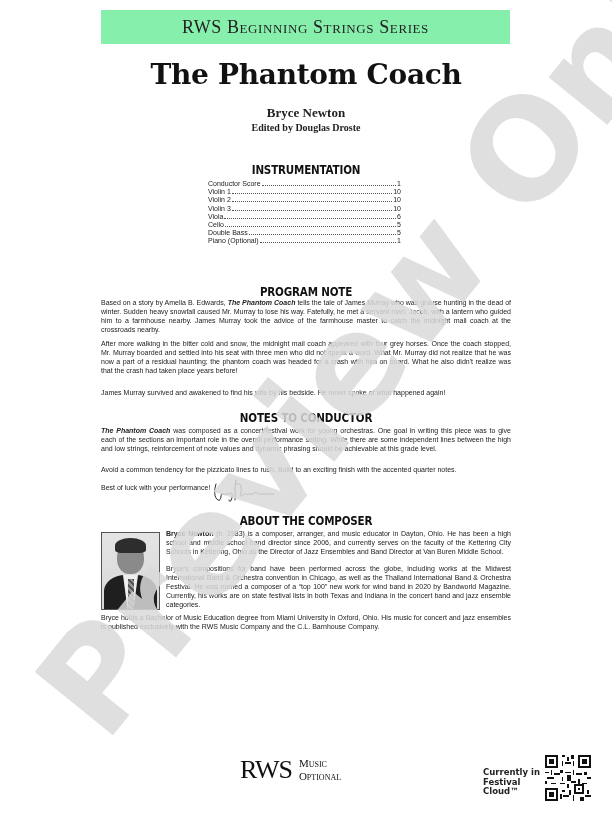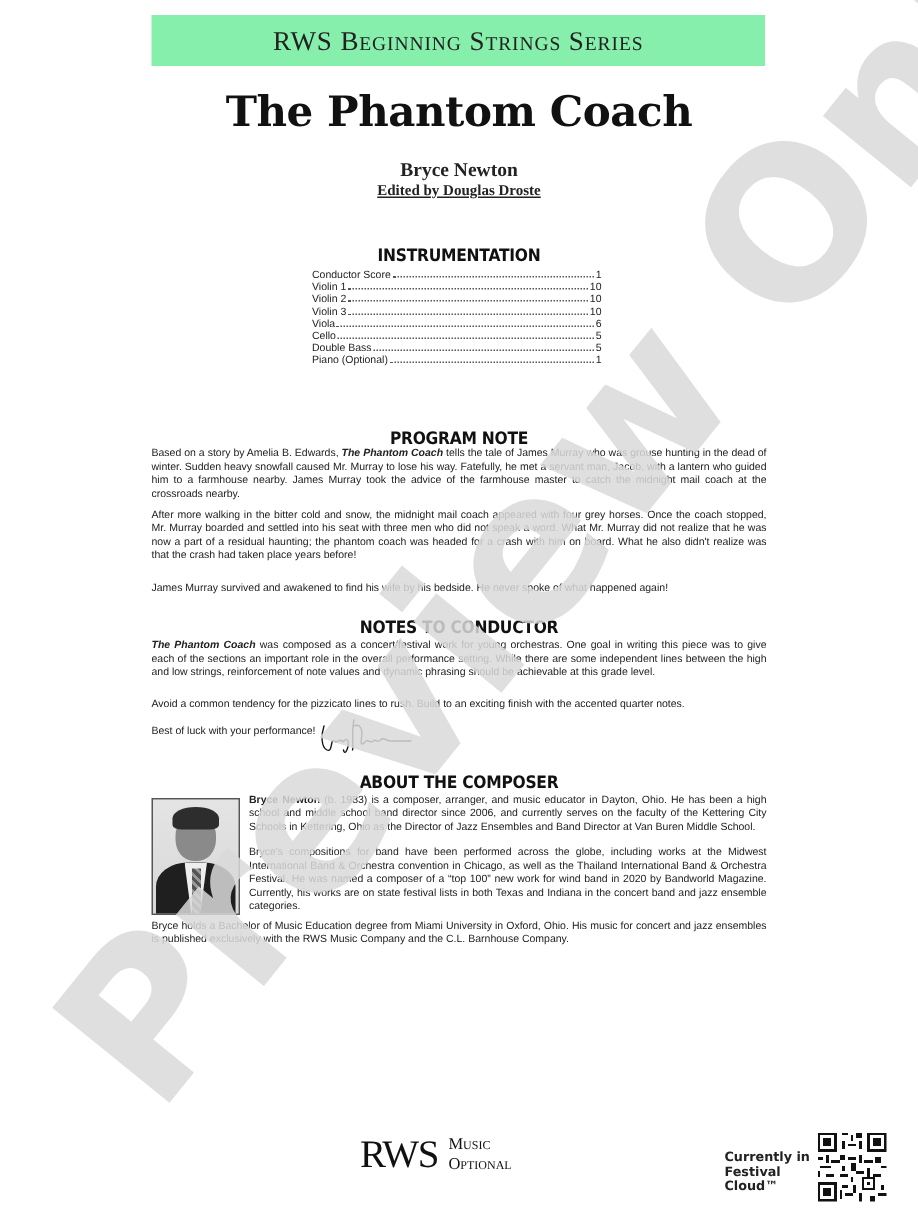--- a/index.html
+++ b/index.html
@@ -4,21 +4,21 @@
   <style>
     html, body { margin: 0; padding: 0; background: #ffffff; }
     body { width: 612px; height: 816px; position: relative; overflow: hidden; font-family: "Liberation Sans", sans-serif; color: #1a1a1a; }
     .page { position: absolute; inset: 0; }
 
     .series-band { position: absolute; left: 101px; top: 10px; width: 409px; height: 34px; background: #86efac; display: flex; align-items: center; justify-content: center; }
     .series-band span { font-family: "Liberation Serif", serif; font-size: 18px; font-variant: small-caps; letter-spacing: 0.6px; color: #222; }
 
     .title { position: absolute; left: 0; right: 0; top: 58px; text-align: center; font-family: "DejaVu Serif", serif; font-weight: bold; font-size: 28px; letter-spacing: -0.3px; color: #111; }
     .composer { position: absolute; left: 0; right: 0; top: 105px; text-align: center; font-family: "Liberation Serif", serif; font-weight: bold; font-size: 13px; color: #222; }
-    .editor { position: absolute; left: 0; right: 0; top: 122px; text-align: center; font-family: "Liberation Serif", serif; font-weight: bold; font-size: 10px; color: #222; text-decoration: underline; }
+    .editor { position: absolute; left: 0; right: 0; top: 122px; text-align: center; font-family: "Liberation Serif", serif; font-weight: bold; font-size: 10px; color: #222; }
 
     .heading { position: absolute; left: 0; right: 0; text-align: center; font-family: "DejaVu Sans", sans-serif; font-weight: bold; font-size: 11.5px; letter-spacing: -0.2px; color: #111; transform: scaleX(0.9); }
 
     .instr-list { position: absolute; left: 208px; top: 180px; width: 193px; font-size: 7px; line-height: 8.2px; color: #222; }
     .instr-row { display: flex; align-items: baseline; }
     .instr-row .dots { flex: 1; border-bottom: 1px dotted #555; margin: 0 1px 2px 1px; }
 
     .para { position: absolute; left: 101px; width: 410px; font-size: 7px; line-height: 8.9px; text-align: justify; color: #222; }
     .para b i, .para i b { font-weight: bold; }
 

